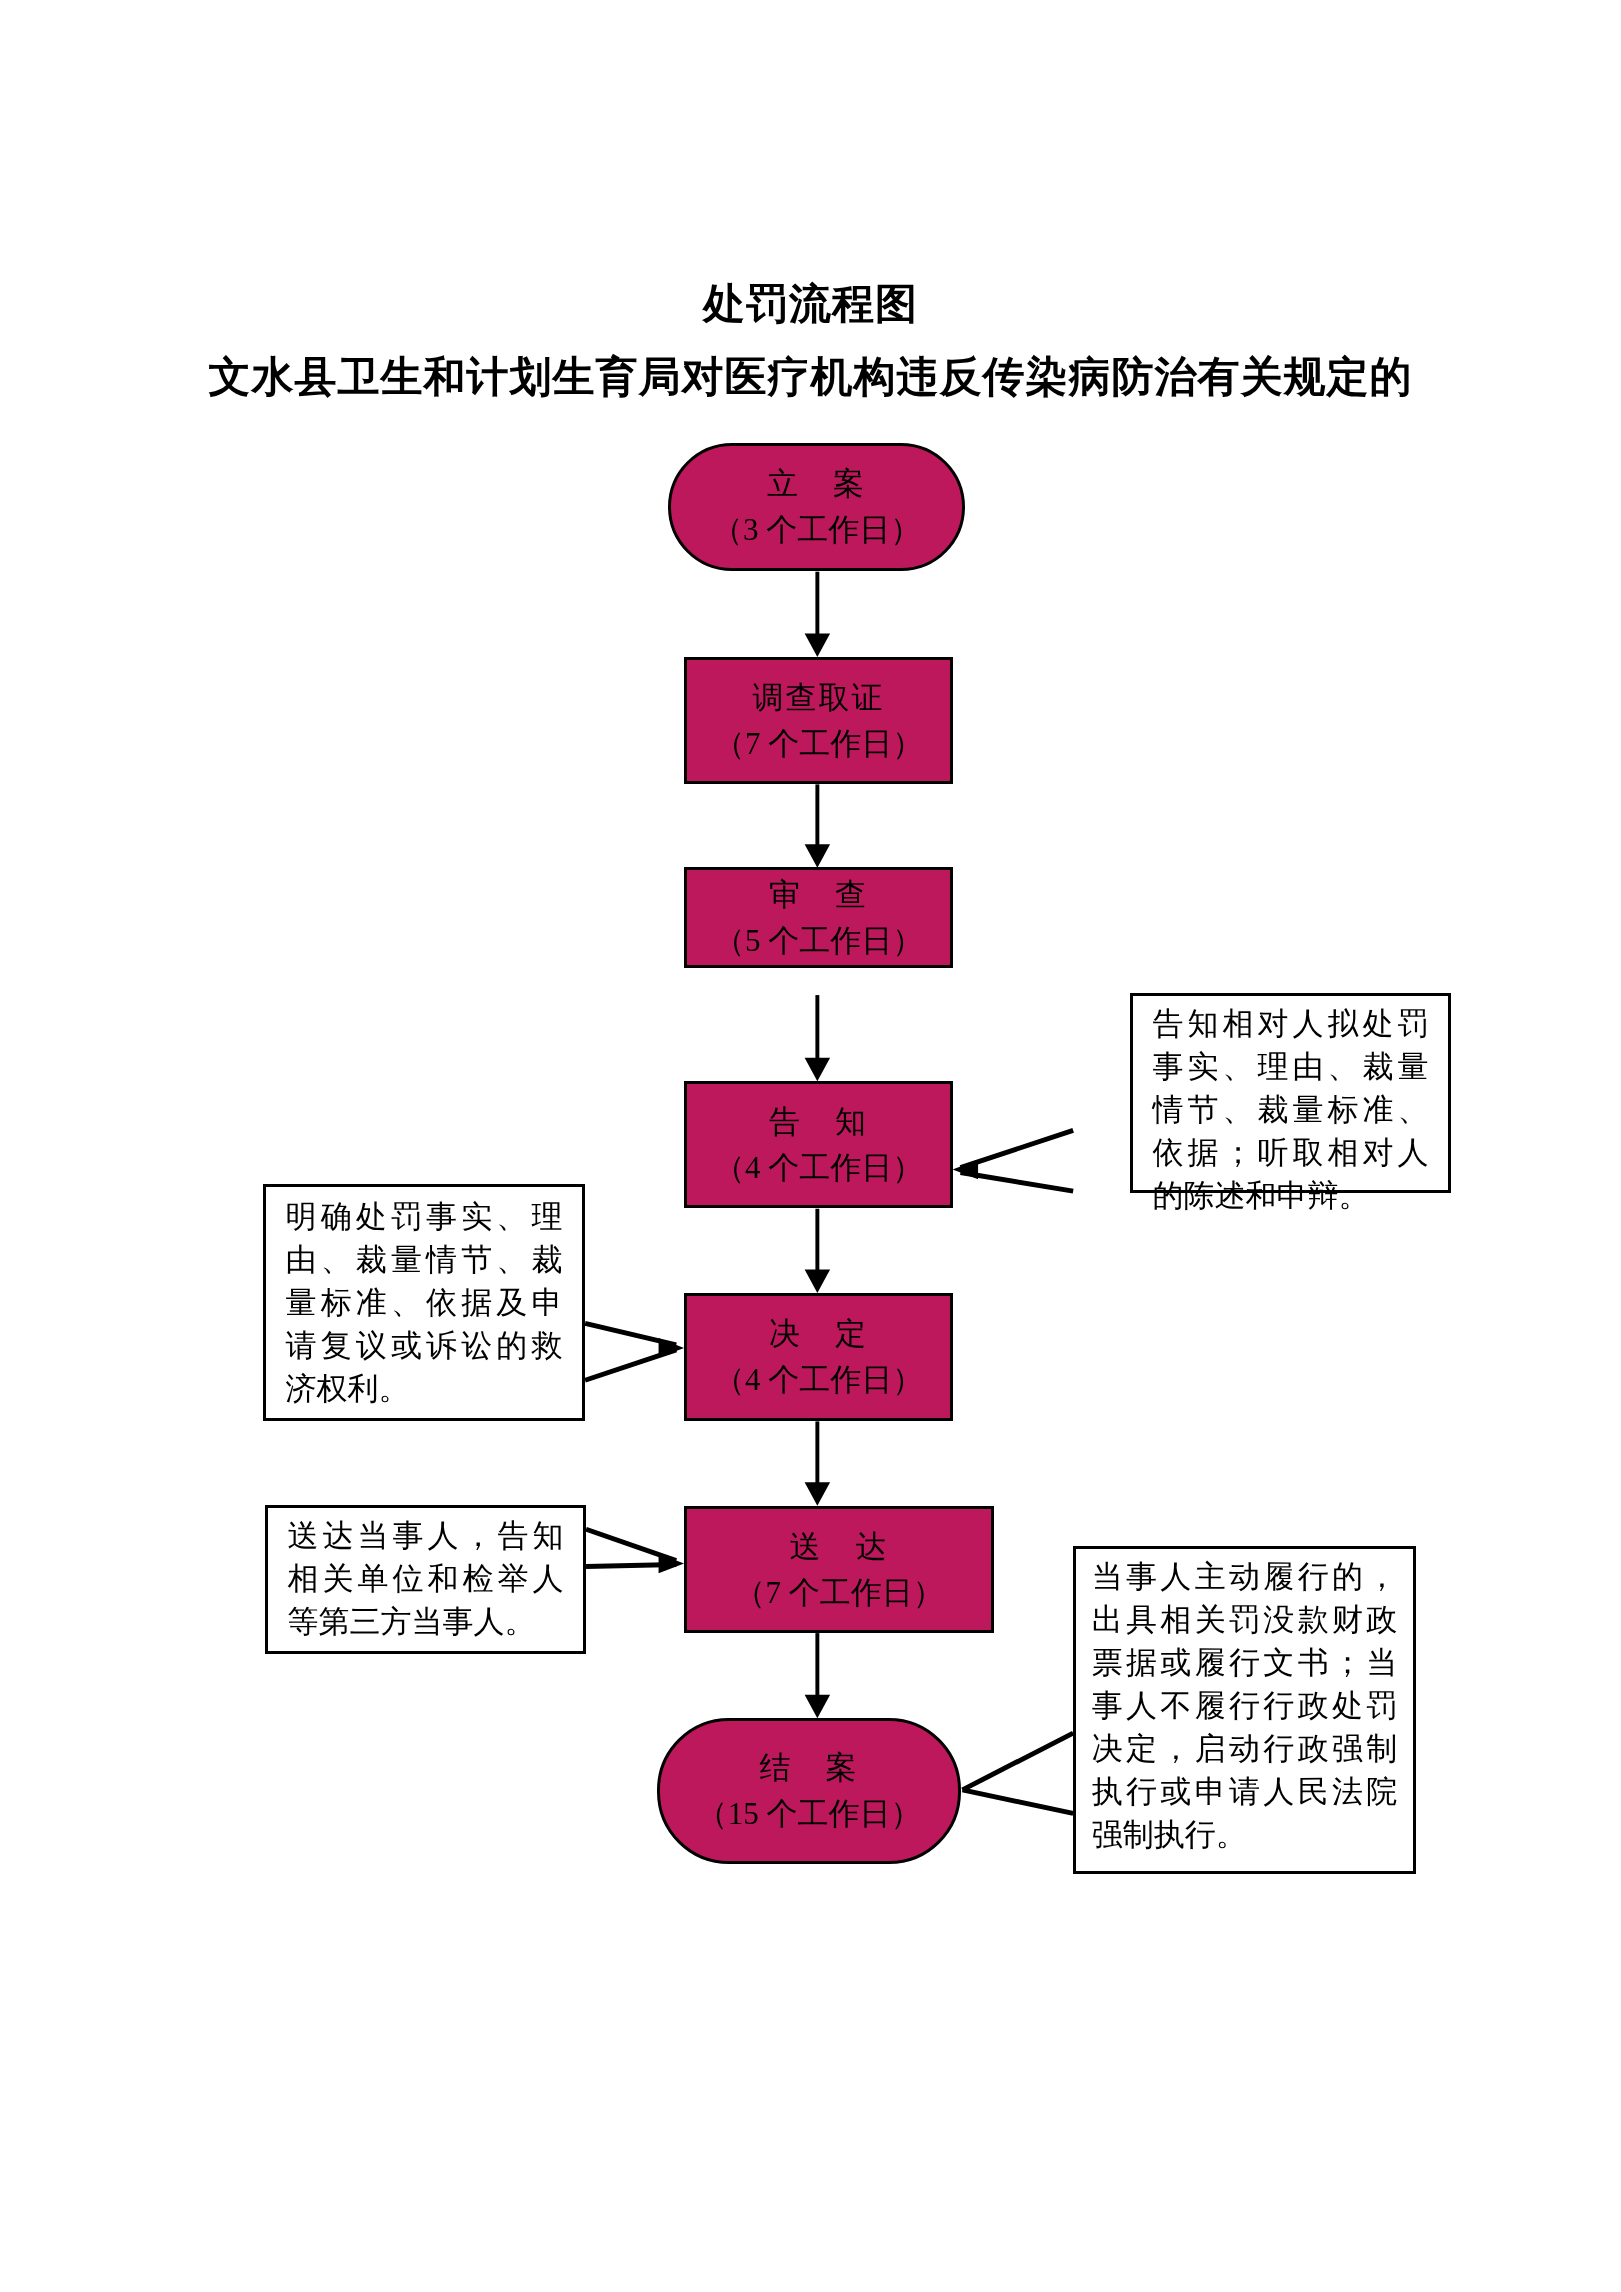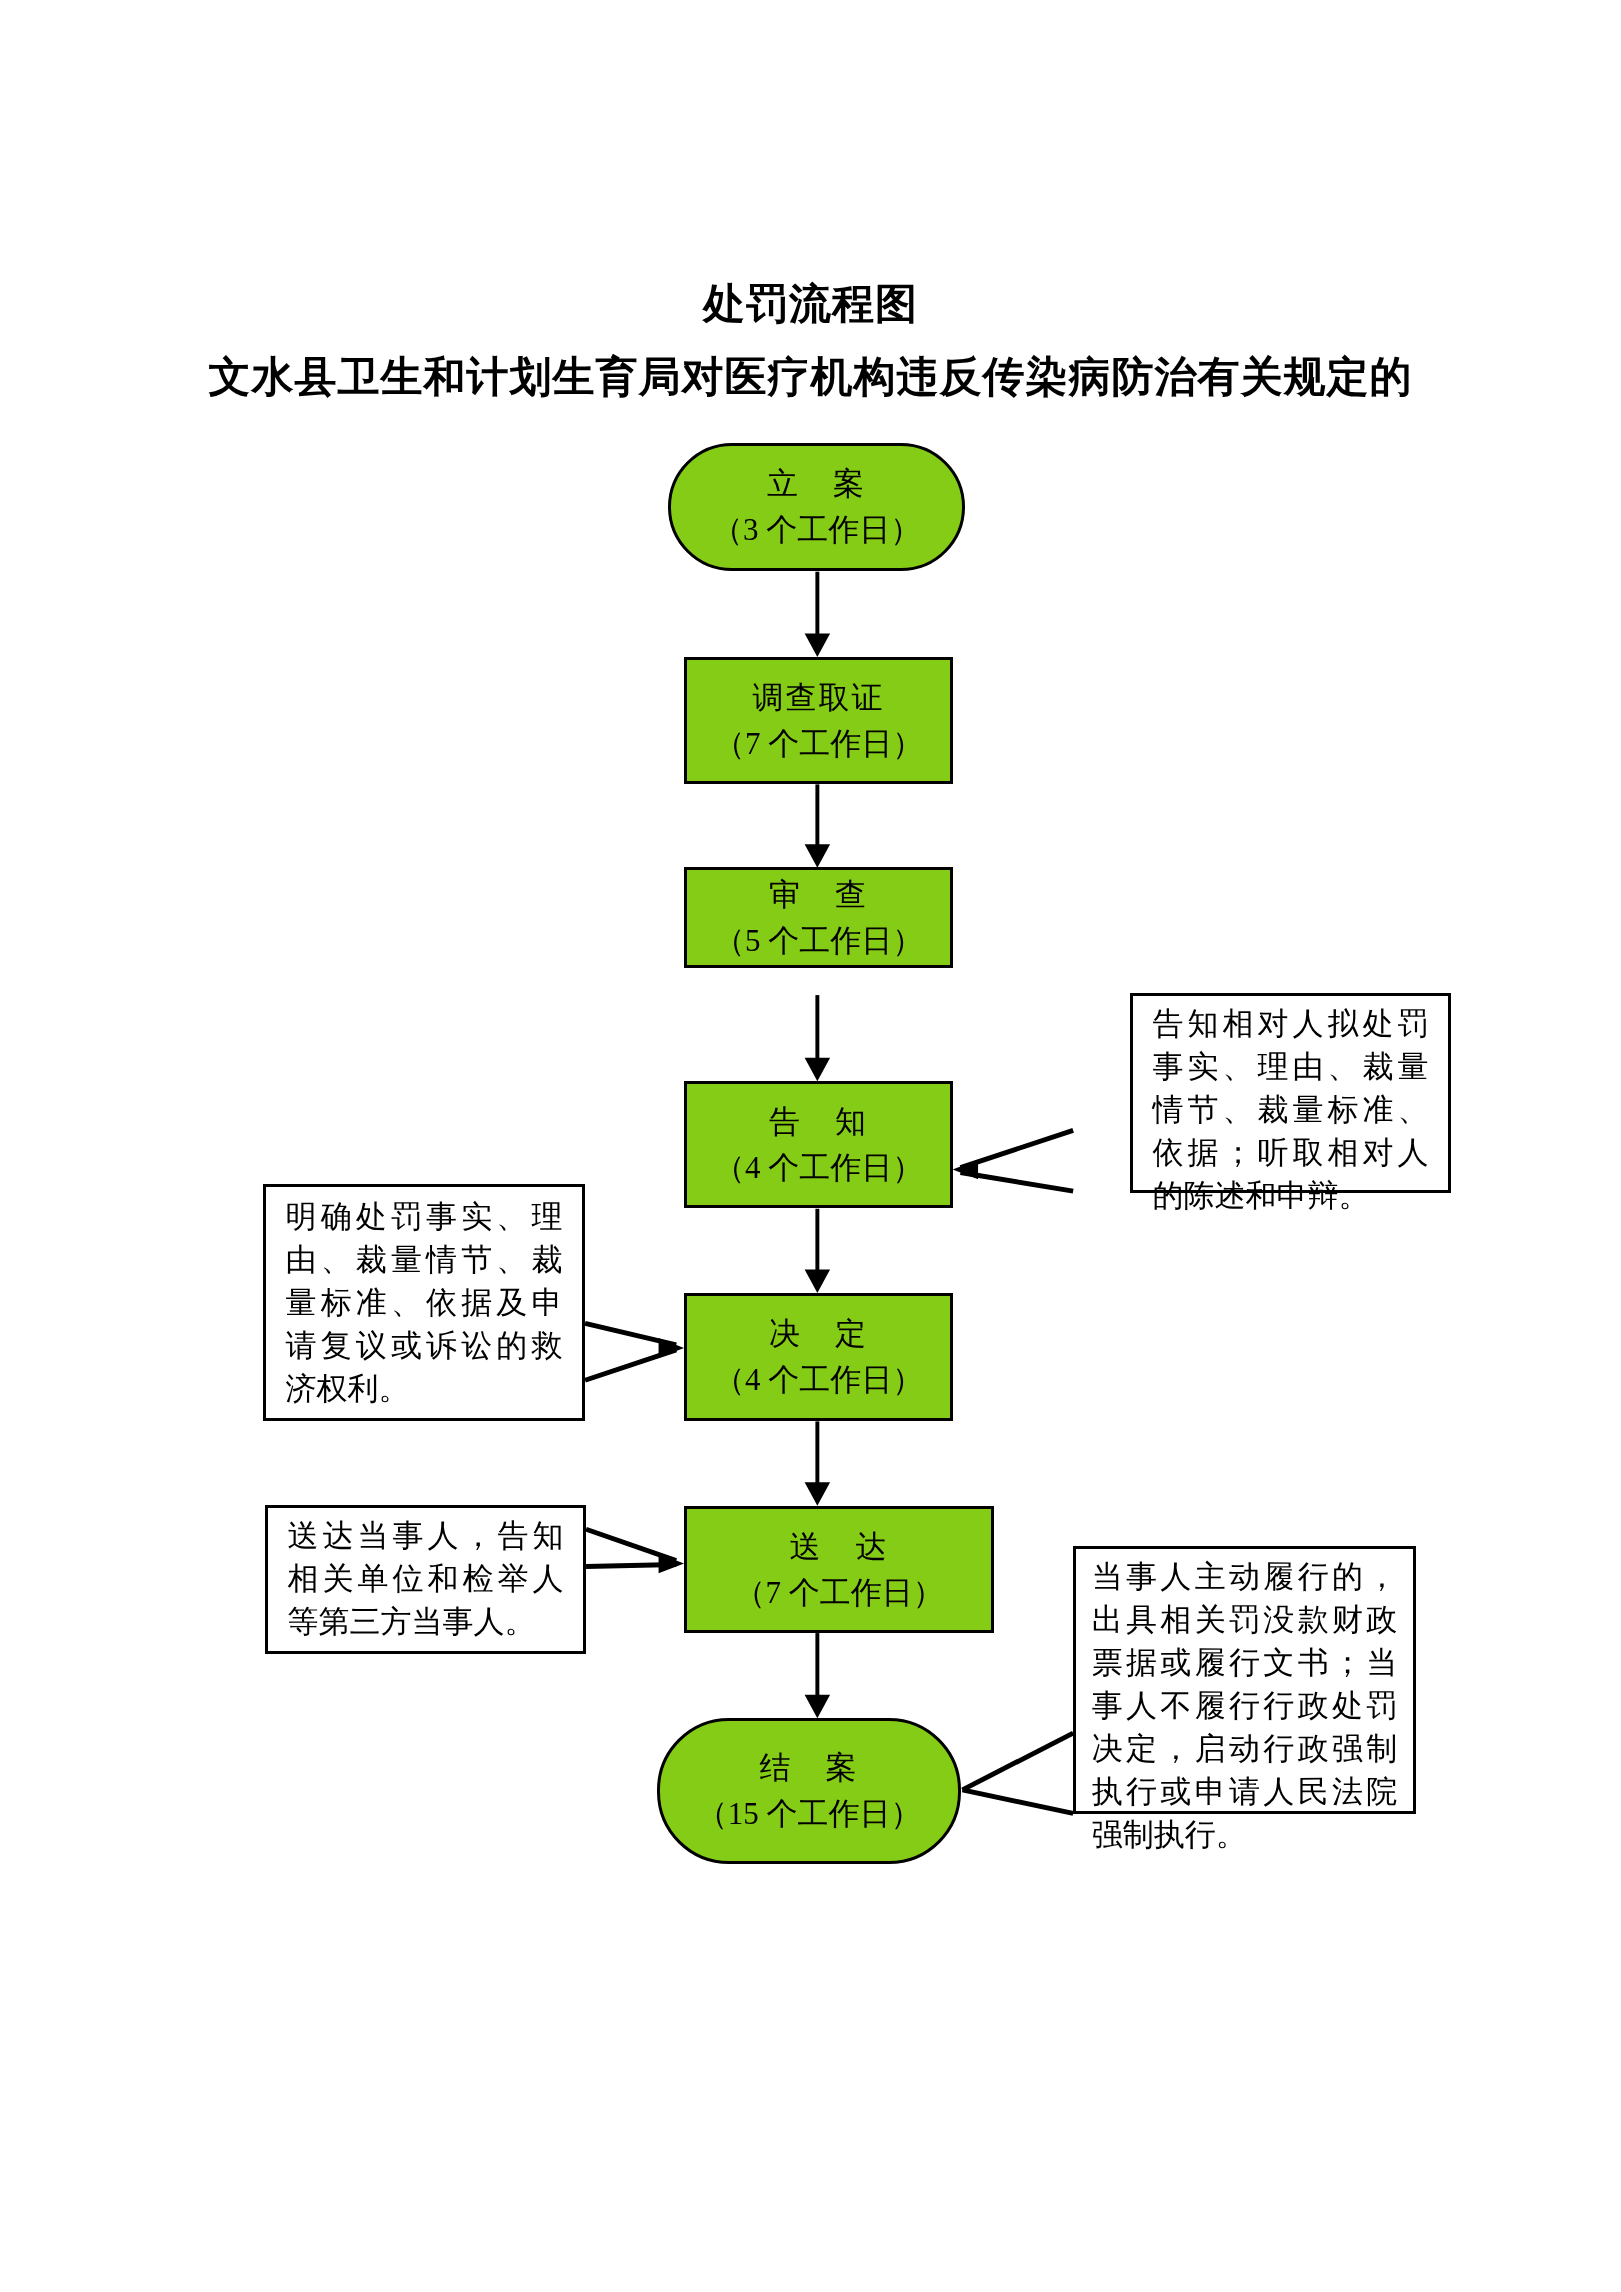--- a/index.html
+++ b/index.html
@@ -18,21 +18,21 @@
     font-weight:700;
     font-size:42px;line-height:73px;
     letter-spacing:1px;
   }
   .connectors{
     position:absolute;left:0;top:0;width:1621px;height:2293px;
     pointer-events:none;z-index:5;
   }
   .node{
     position:absolute;box-sizing:border-box;
-    border:3.9px solid #000;background:#84cc16;
+    border:3.9px solid #000;background:#be185d;
     display:flex;flex-direction:column;justify-content:center;align-items:center;
     font-size:31px;line-height:46px;
     z-index:2;
   }
   .node .lbl{letter-spacing:2px;}
   .stadium{border-radius:69px;}
   .note{
     position:absolute;box-sizing:border-box;
     border:3.9px solid #000;background:#fff;
     font-size:31px;line-height:43px;
@@ -149,19 +149,19 @@
   </div>
 
   <div class="note" style="left:263px;top:1184px;width:322px;height:237px;padding:7.8px 19.6px 0">
     <div class="txt">明确处罚事实、理由、裁量情节、裁量标准、依据及申请复议或诉讼的救济权利。</div>
   </div>
 
   <div class="note" style="left:265px;top:1505px;width:321px;height:149px;padding:5.9px 19.6px 0">
     <div class="txt">送达当事人，告知相关单位和检举人等第三方当事人。</div>
   </div>
 
-  <div class="note" style="left:1073px;top:1546px;width:343px;height:268px;padding:5.9px 15.7px 0">
+  <div class="note" style="left:1073px;top:1546px;width:343px;height:328px;padding:5.9px 15.7px 0">
     <div class="txt">当事人主动履行的，出具相关罚没款财政票据或履行文书；当事人不履行行政处罚决定，启动行政强制执行或申请人民法院强制执行。</div>
   </div>
 
 
 </div>
 
 
 </body></html>

